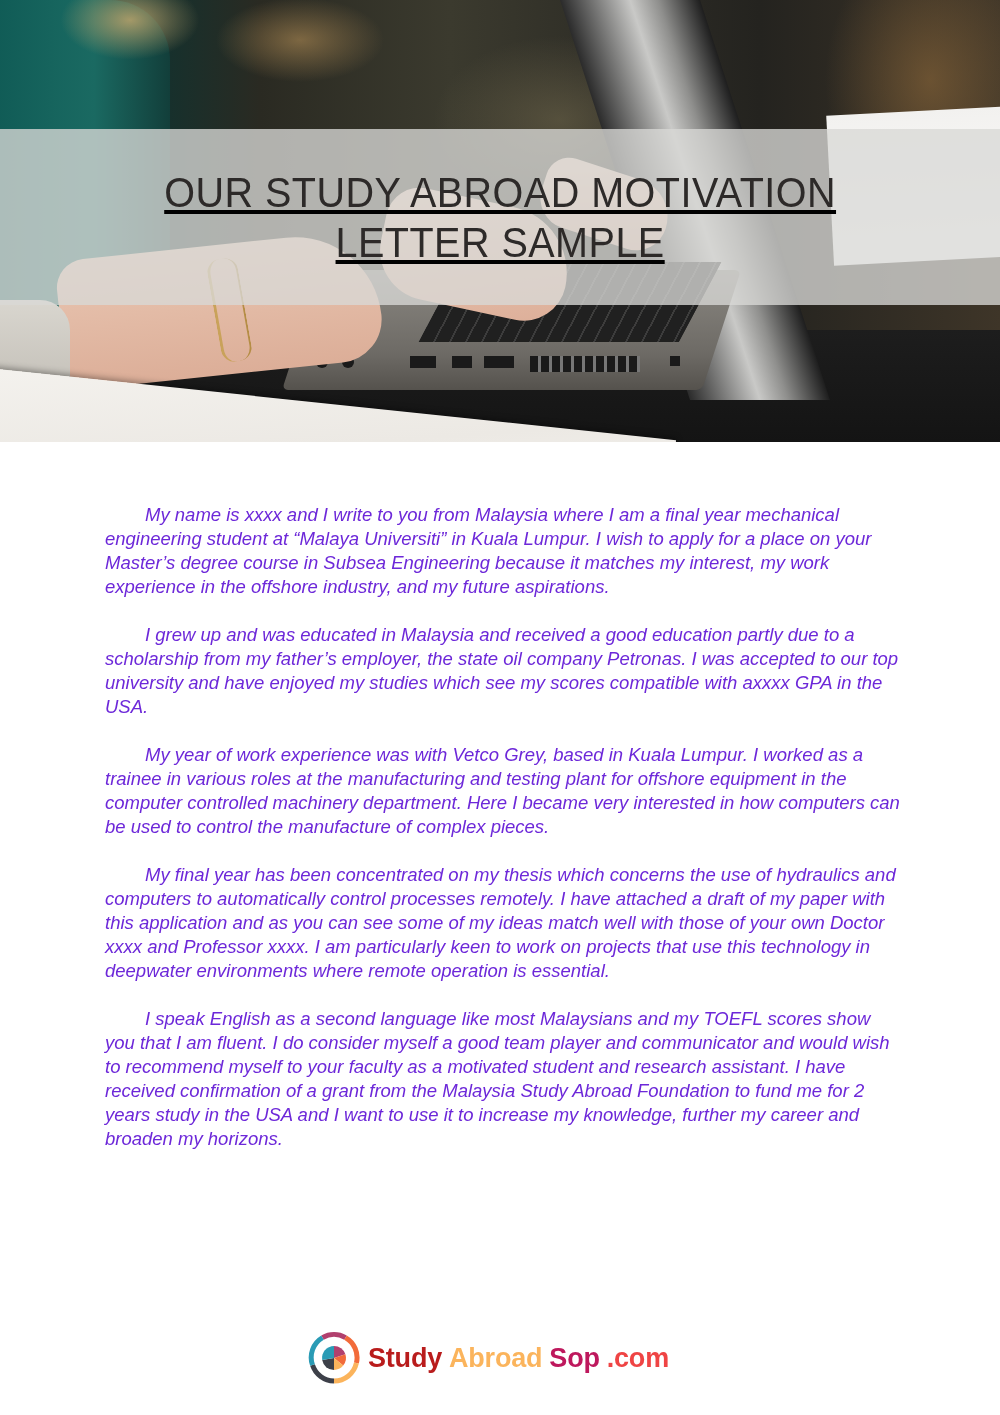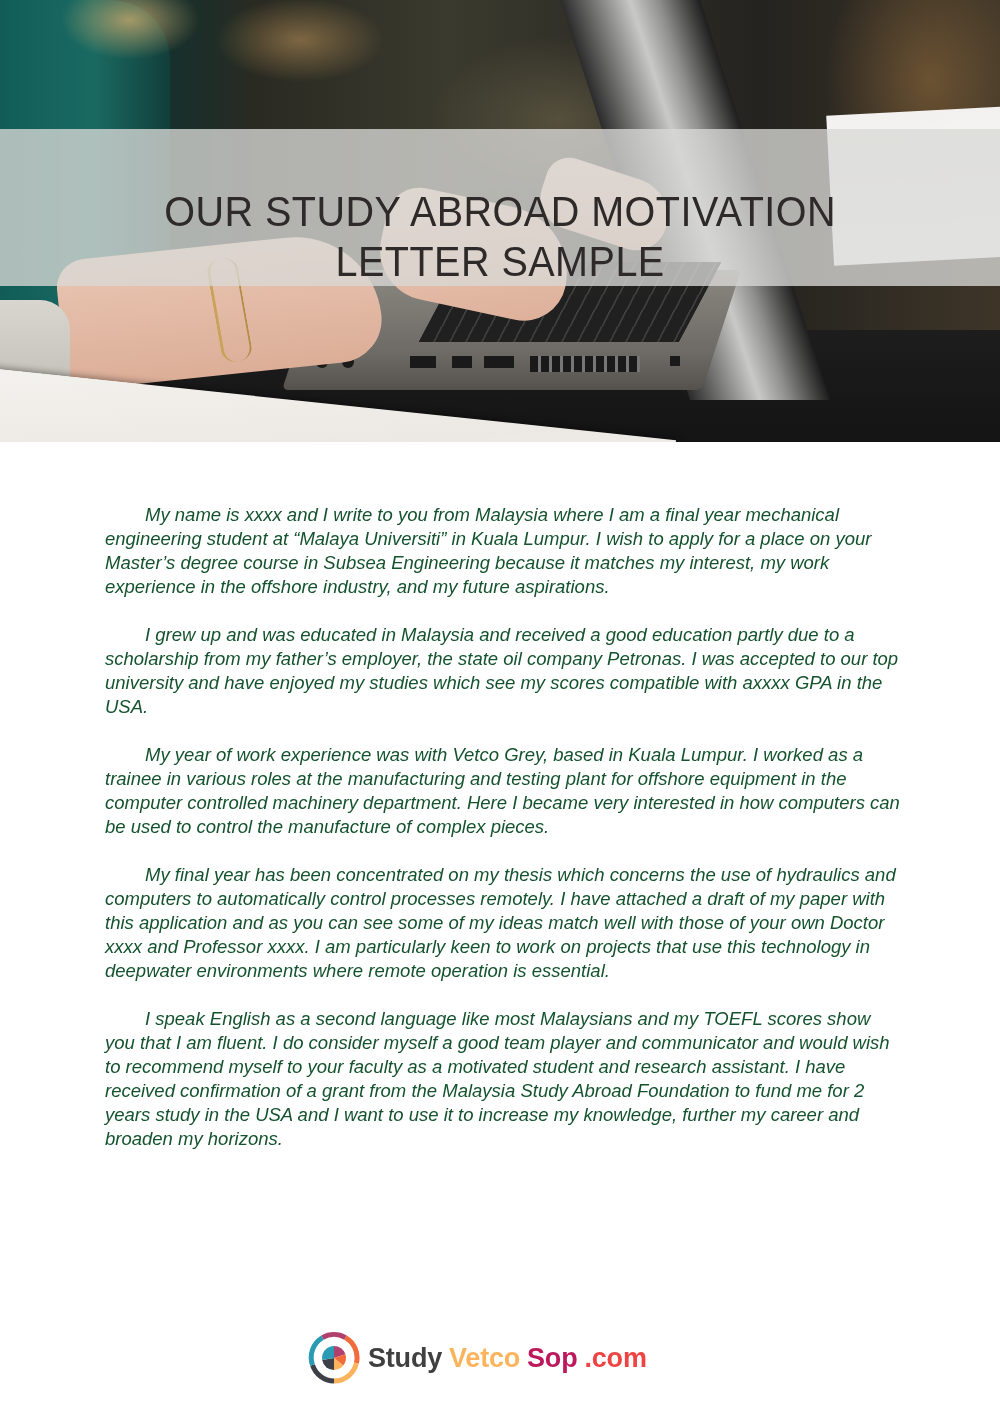--- a/index.html
+++ b/index.html
@@ -87,35 +87,35 @@
       transform: rotate(18deg);
     }
     .hero .bracelet {
       position: absolute; left: 214px; top: 258px; width: 26px; height: 104px;
       border-left: 3px solid #c9a25a; border-right: 2px solid #b58d45;
       border-radius: 14px; transform: rotate(-10deg);
     }
 
     
     .title-banner {
-      position: absolute; left: 0; top: 129px; width: 1000px; height: 157px;
+      position: absolute; left: 0; top: 129px; width: 1000px; height: 176px;
       background: rgba(216, 216, 214, 0.78);
-      display: flex; align-items: flex-end; justify-content: center;
+      display: flex; align-items: center; justify-content: center; text-decoration: underline;
     }
     .title-text {
       margin: 0; text-align: center; color: #2d2a29;
       font-family: "Liberation Sans", "DejaVu Sans", sans-serif;
       font-weight: normal; font-size: 43px; line-height: 50px; letter-spacing: 0.5px;
       transform: scaleX(0.92);
     }
 
     
     .letter {
       position: absolute; left: 105px; top: 503px; width: 800px;
-      color: #14532d; font-style: italic;
+      color: #6d28d9; font-style: italic;
       font-family: "Liberation Sans", "DejaVu Sans", sans-serif;
       font-size: 18.5px; line-height: 24px;
     }
     .letter p { margin: 0 0 24px 0; text-indent: 40px; }
 
     
     .logo {
       position: absolute; left: 308px; top: 1332px; height: 52px;
       display: flex; align-items: center; gap: 8px;
     }
@@ -182,15 +182,15 @@
 
     <circle cx="26" cy="26" r="17" fill="#ffffff"></circle>
 
     <path d="M26 26 L26 14 A12 12 0 0 1 37.4 22.3 Z" fill="#b1406e"></path>
     <path d="M26 26 L37.4 22.3 A12 12 0 0 1 35.2 33.6 Z" fill="#f26b3a"></path>
     <path d="M26 26 L35.2 33.6 A12 12 0 0 1 26 38 Z" fill="#fbb45c"></path>
     <path d="M26 26 L26 38 A12 12 0 0 1 14.2 28 Z" fill="#3d4049"></path>
     <path d="M26 26 L14.2 28 A12 12 0 0 1 26 14 Z" fill="#2a9bb5"></path>
   </svg>
   <div class="logo-word">
-    <span style="color:#404040">Study</span><span style="color:#fbb45c">Vetco</span><span style="color:#be185d">Sop</span><span style="color:#ef4444">.com</span>
+    <span style="color:#b91c1c">Study</span><span style="color:#fbb45c">Abroad</span><span style="color:#be185d">Sop</span><span style="color:#ef4444">.com</span>
   </div>
 </div>
 
 </body></html>

